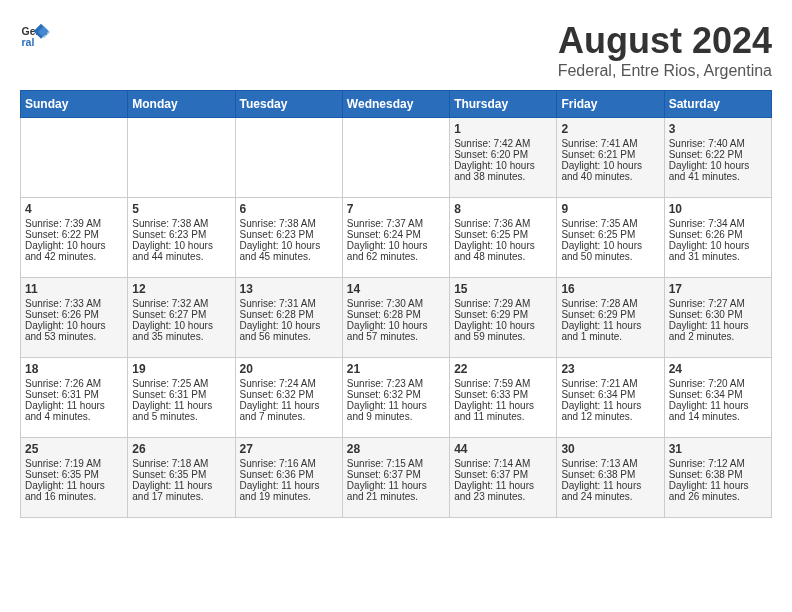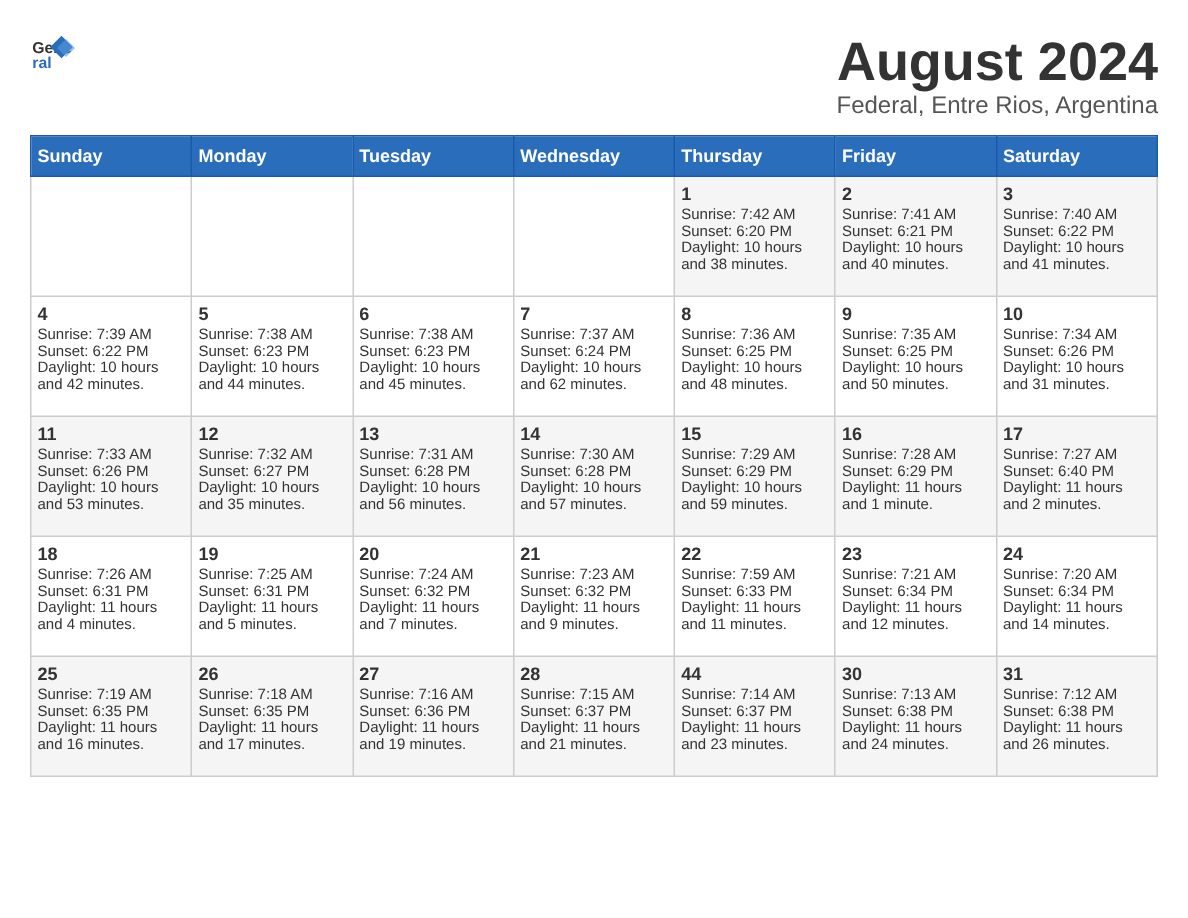--- a/index.html
+++ b/index.html
@@ -222,21 +222,21 @@
         <td>
           <span class="day-number">16</span>
           <div>Sunrise: 7:28 AM</div>
           <div>Sunset: 6:29 PM</div>
           <div>Daylight: 11 hours</div>
           <div>and 1 minute.</div>
         </td>
         <td>
           <span class="day-number">17</span>
           <div>Sunrise: 7:27 AM</div>
-          <div>Sunset: 6:40 PM</div>
+          <div>Sunset: 6:30 PM</div>
           <div>Daylight: 11 hours</div>
           <div>and 2 minutes.</div>
         </td>
       </tr>
       <tr>
         <td>
           <span class="day-number">18</span>
           <div>Sunrise: 7:26 AM</div>
           <div>Sunset: 6:31 PM</div>
           <div>Daylight: 11 hours</div>

